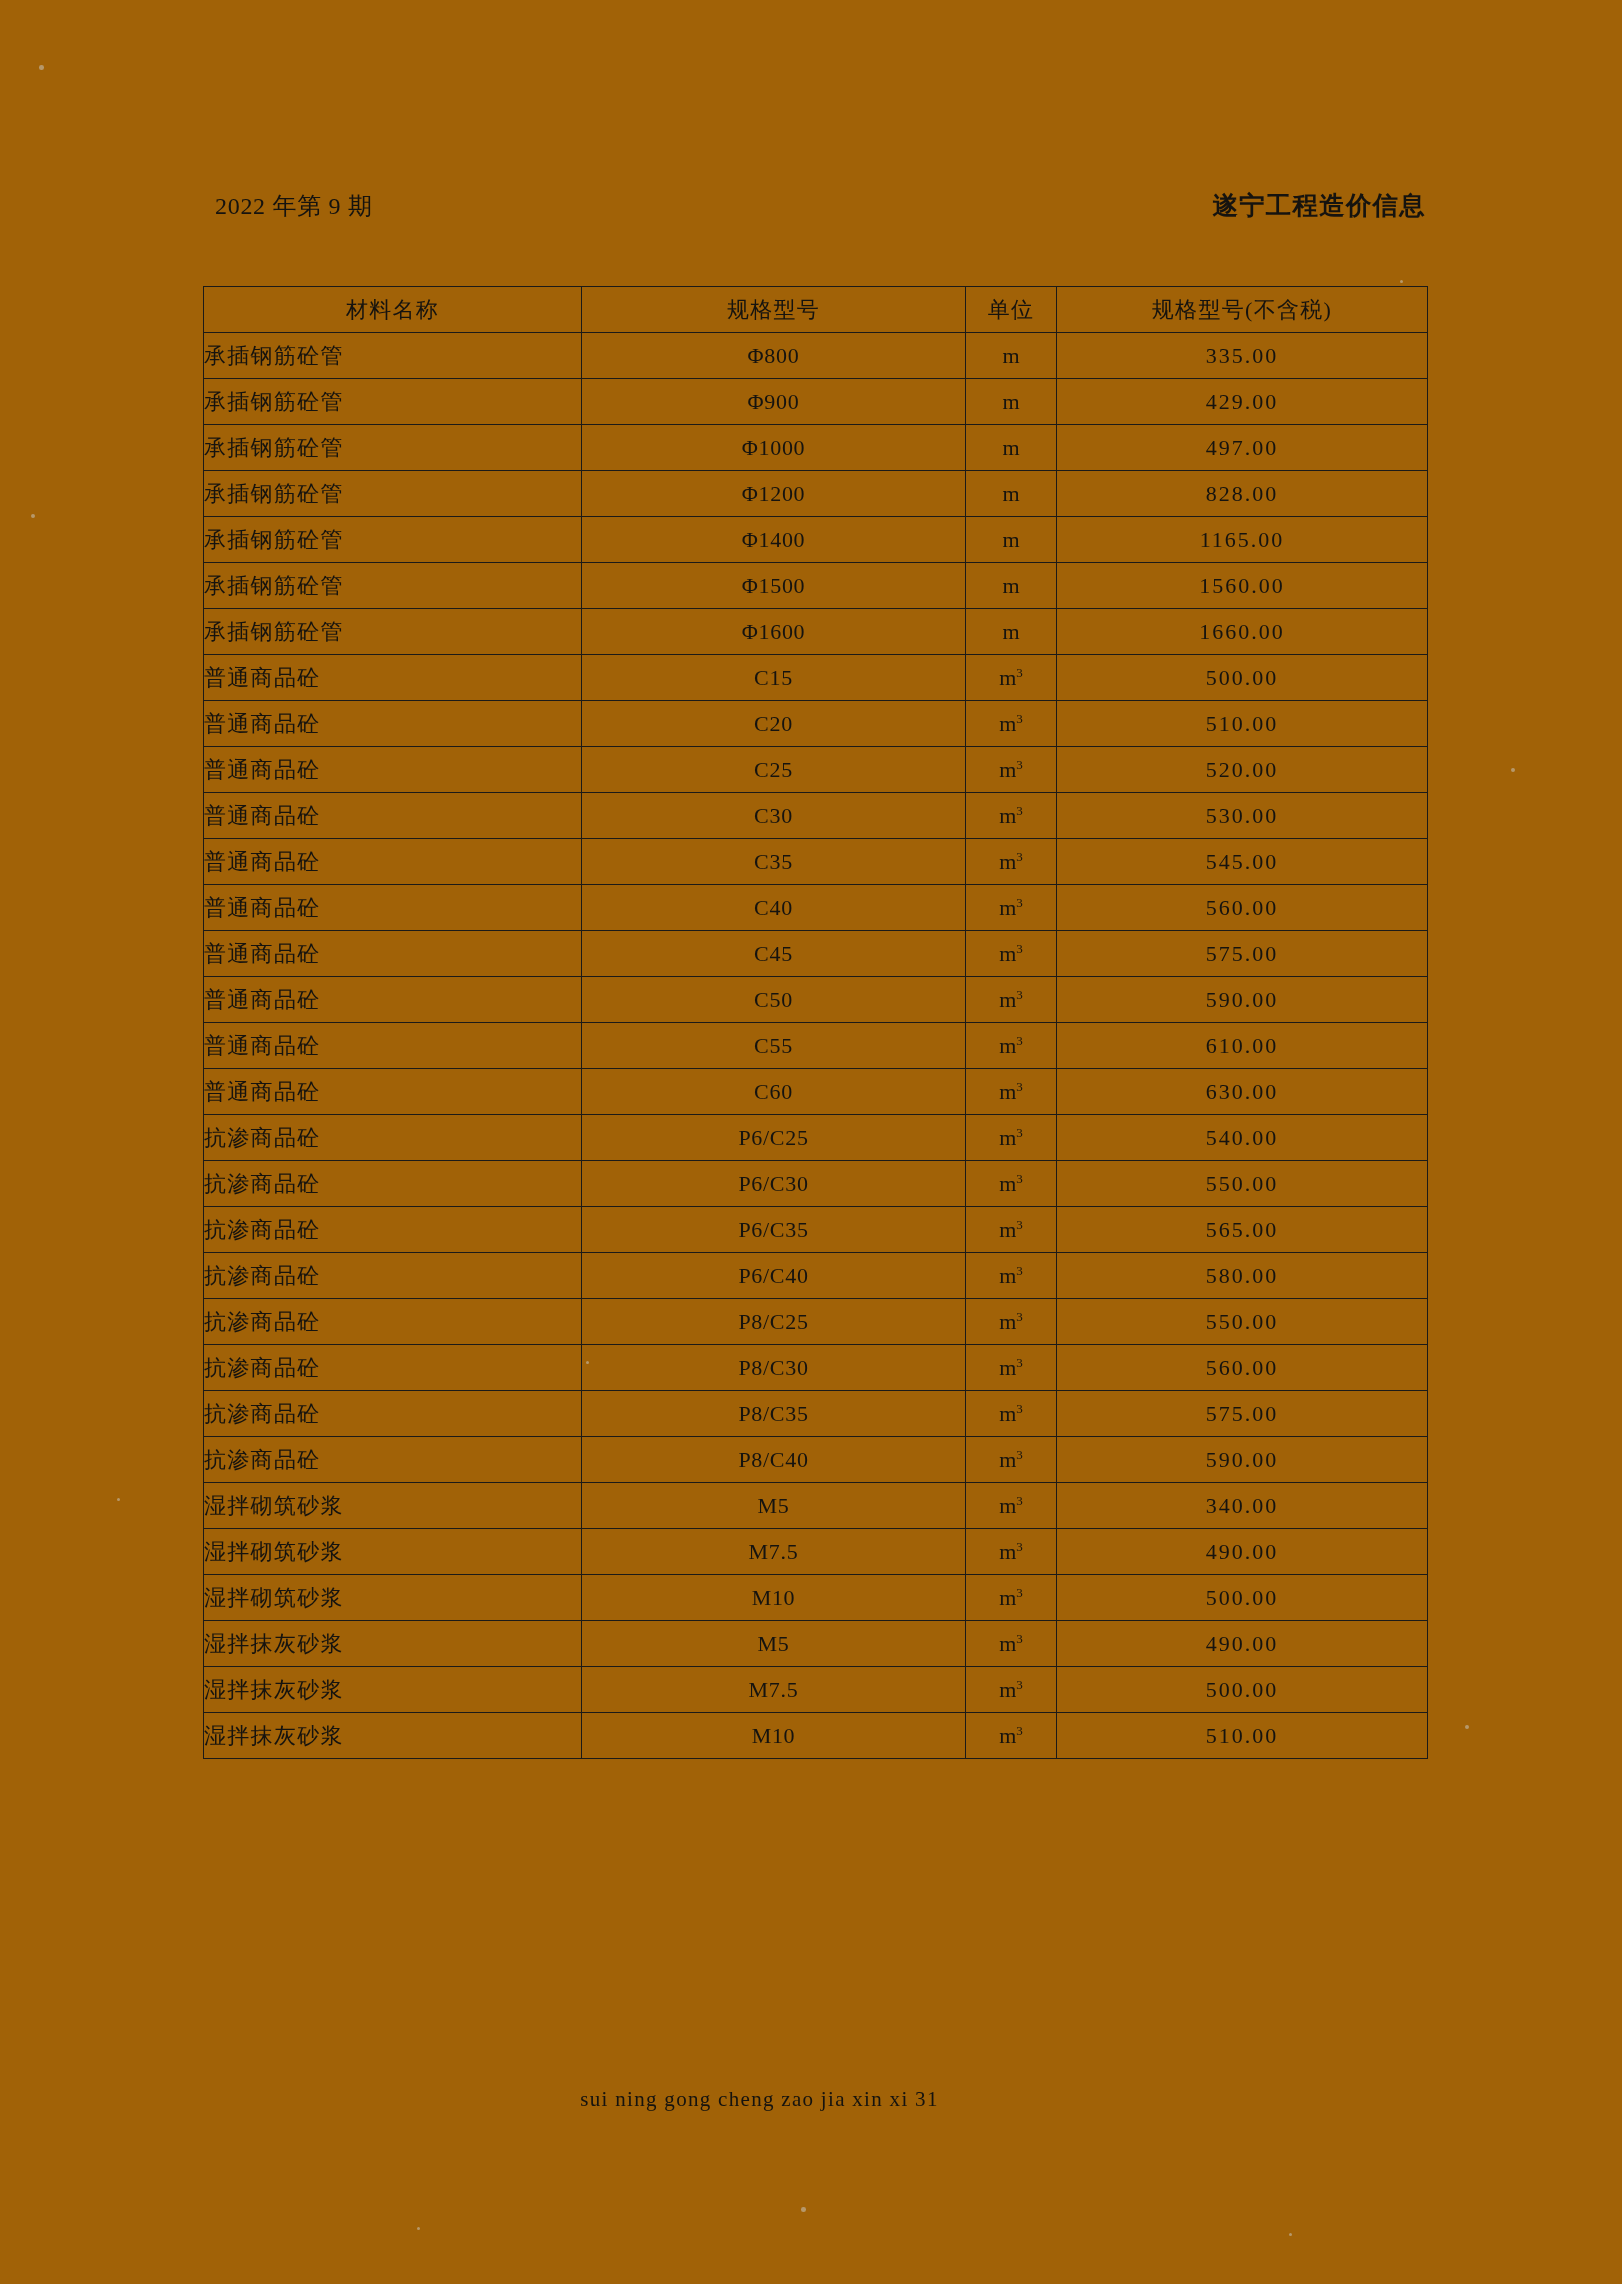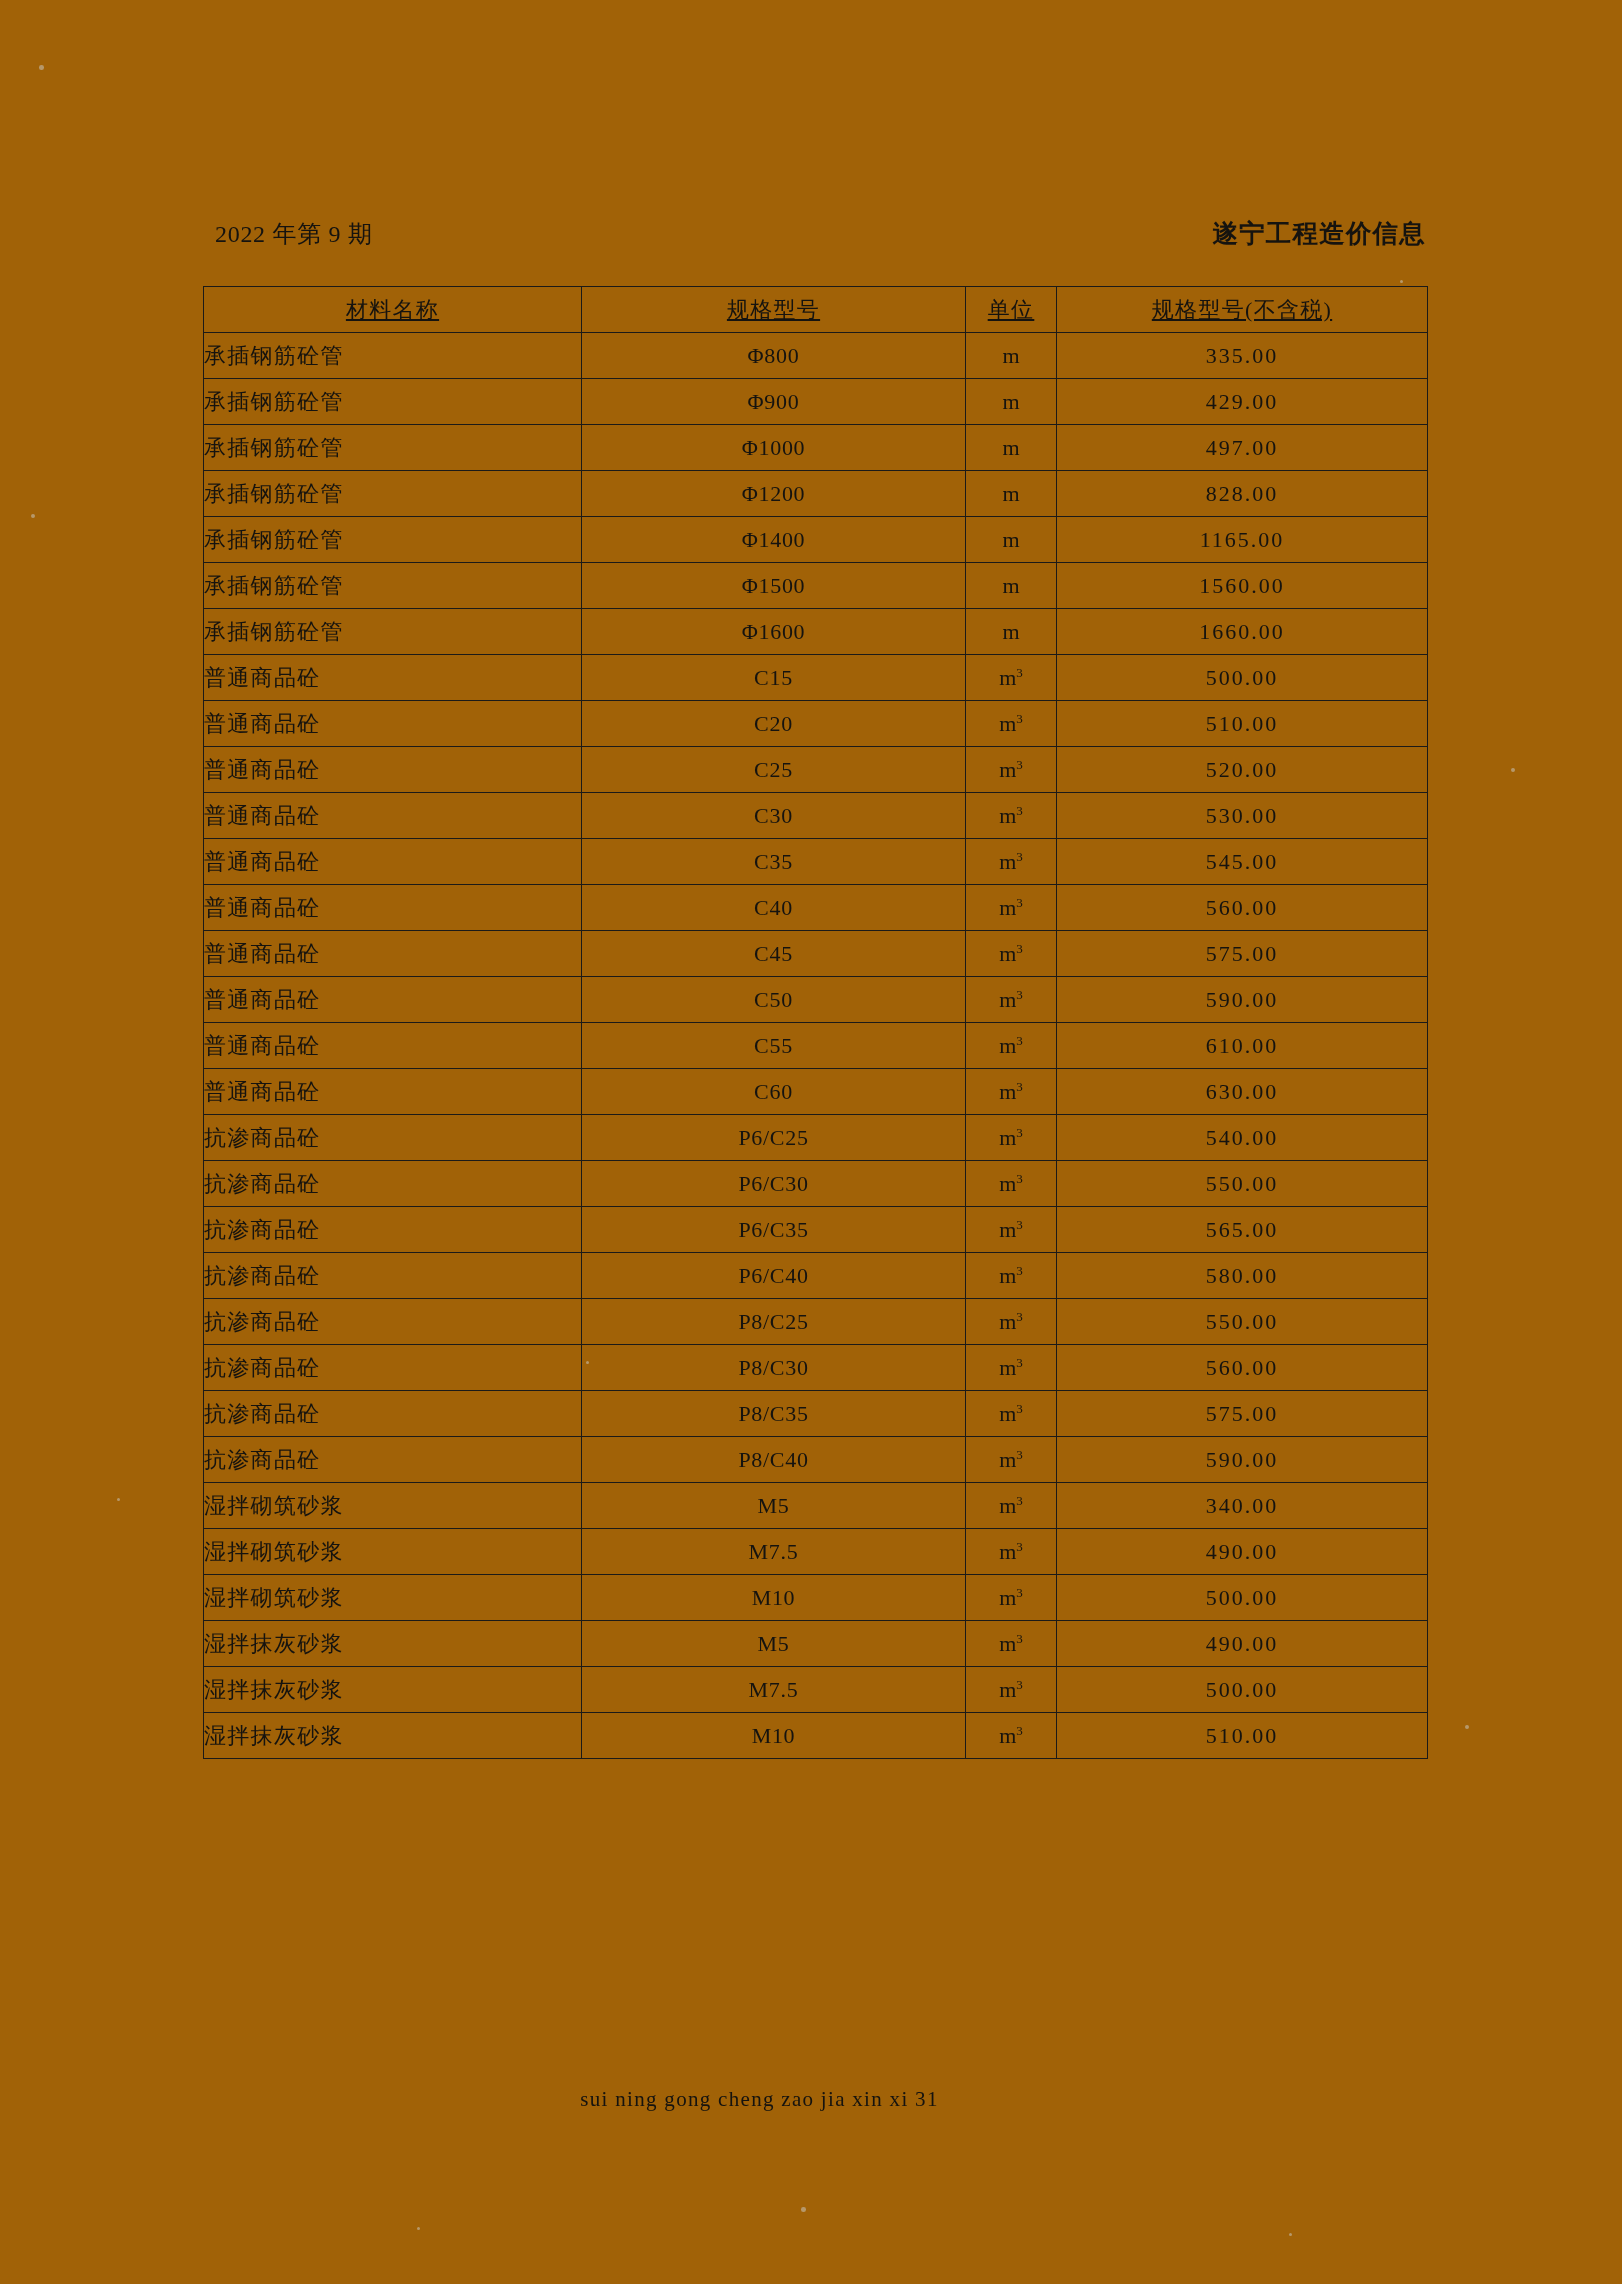--- a/index.html
+++ b/index.html
@@ -38,21 +38,20 @@
   }
   .header .issue {
     font-size: 24px;
     letter-spacing: 0.7px;
   }
   .header .journal {
     font-size: 25.4px;
     letter-spacing: 1.3px;
     font-weight: 600;
     font-family: Liberation Sans, sans-serif;
-    margin-top: 28px;
   }
   table.pricelist {
     position: absolute;
     top: 286px;
     left: 203px;
     width: 1224px;
     border-collapse: collapse;
     table-layout: fixed;
   }
   table.pricelist th,
@@ -66,21 +65,20 @@
   }
   col.c-name { width: 378px; }
   col.c-spec { width: 384px; }
   col.c-unit { width: 91px; }
   col.c-price { width: 371px; }
 
   thead th {
     text-align: center;
     font-size: 23px;
     letter-spacing: 1.3px;
-    text-decoration: underline;
   }
   td.name {
     text-align: left;
     padding-left: 22px;
     letter-spacing: 1.3px;
   }
   td.spec {
     text-align: center;
     padding-left: 18px;
     letter-spacing: 0.7px;

